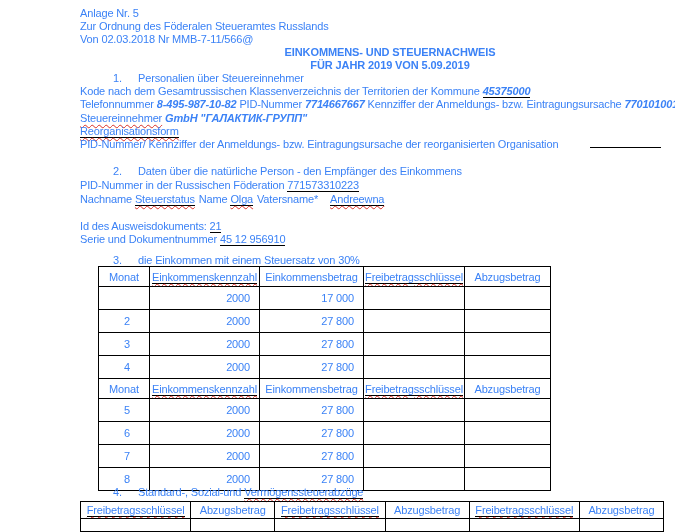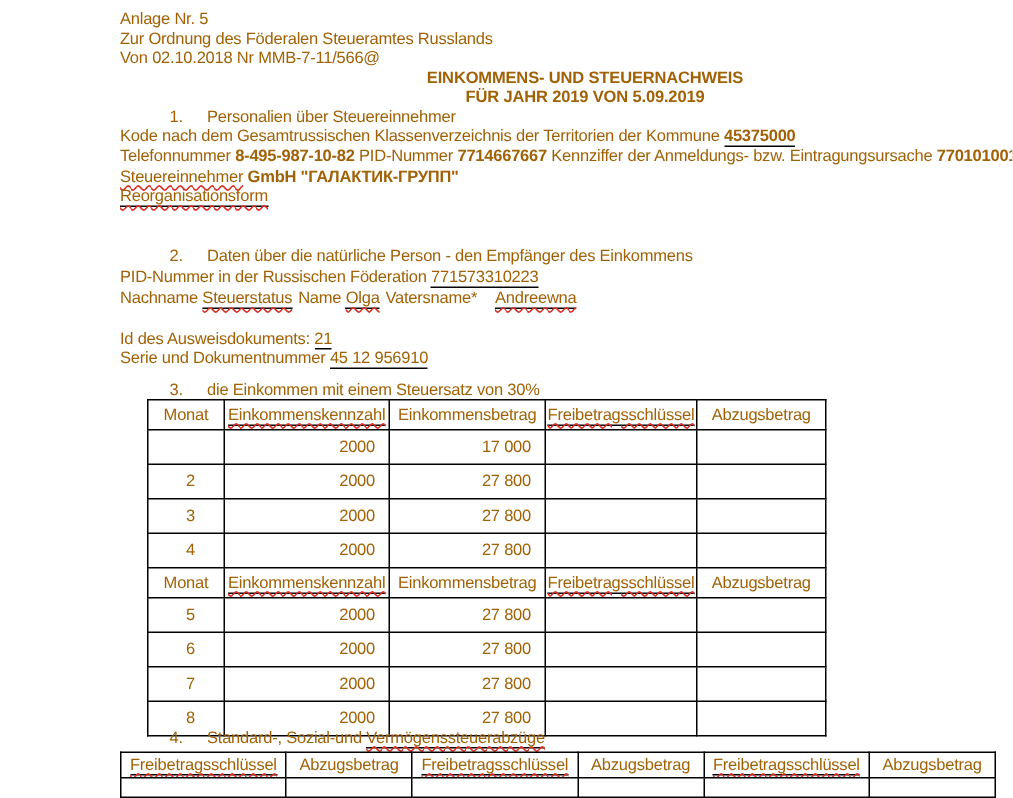--- a/index.html
+++ b/index.html
@@ -1,24 +1,24 @@
 <!DOCTYPE html>
 <html><head>
 <meta charset="utf-8">
 <style>
   html,body { margin:0; padding:0; background:#fff; }
   .page {
     position:relative; width:675px; height:532px; background:#ffffff;
-    font-family:"Liberation Sans", sans-serif; color:#a16207; overflow:hidden;
+    font-family:"Liberation Sans", sans-serif; color:#3b82f6; overflow:hidden;
   }
   .ln { position:absolute; left:80px; font-size:11px; line-height:13px; white-space:nowrap; letter-spacing:-0.15px; }
   .hd { position:absolute; left:113px; font-size:11px; line-height:13px; white-space:nowrap; letter-spacing:-0.15px; }
   .hd .hnum { display:inline-block; width:25px; }
   .title { position:absolute; left:105px; width:570px; text-align:center; font-weight:bold; font-size:11px; line-height:13px; letter-spacing:-0.1px; }
-  .bi { font-weight:bold; }
+  .bi { font-weight:bold; font-style:italic; }
   .u  { border-bottom:1px solid #000; }
   .sp { text-decoration-line:underline; text-decoration-style:wavy; text-decoration-color:#d93025; text-decoration-thickness:1px; text-underline-offset:2px; }
   .gap  { margin-left:1px; }
   .gap2 { margin-left:9px; }
   .fill-line { position:absolute; left:510px; top:9px; width:71px; border-bottom:1px solid #000; }
 
   table { border-collapse:collapse; position:absolute; table-layout:fixed; }
   td { border:1px solid #000; font-size:11px; padding:0 1px; overflow:hidden; letter-spacing:-0.15px; }
   .t1 { left:98px; top:266px; width:452px; }
   .t1 tr.hrow td { height:19px; text-align:center; }
@@ -29,21 +29,21 @@
   .t2 tr.hrow td { height:16px; text-align:center; }
   .t2 tr.drow td { height:12px; }
 </style>
 </head>
 <body>
 
 <div class="page">
 
   <div class="ln" style="top:7px">Anlage Nr. 5</div>
   <div class="ln" style="top:20px">Zur Ordnung des Föderalen Steueramtes Russlands</div>
-  <div class="ln" style="top:33px">Von 02.10.2018 Nr MMB-7-11/566@</div>
+  <div class="ln" style="top:33px">Von 02.03.2018 Nr MMB-7-11/566@</div>
 
   <div class="title" style="top:46px">EINKOMMENS- UND STEUERNACHWEIS</div>
   <div class="title" style="top:59px">FÜR JAHR 2019 VON 5.09.2019</div>
 
   <div class="hd" style="top:72px">
     <span class="hnum">1.</span><span>Personalien über Steuereinnehmer</span>
   </div>
   <div class="ln" style="top:85px">
     <span>Kode nach dem Gesamtrussischen Klassenverzeichnis der Territorien der Kommune</span>
     <span class="bi u">45375000</span>
@@ -55,20 +55,24 @@
     <span class="bi">7714667667</span>
     <span>Kennziffer der Anmeldungs- bzw. Eintragungsursache</span>
     <span class="bi">770101001</span>
   </div>
   <div class="ln" style="top:112px">
     <span class="sp">Steuereinnehmer</span>
     <span class="bi">GmbH "ГАЛАКТИК-ГРУПП"</span>
   </div>
   <div class="ln" style="top:125px">
     <span class="sp u">Reorganisationsform</span>
+  </div>
+  <div class="ln" style="top:138px">
+    <span>PID-Nummer/ Kennziffer der Anmeldungs- bzw. Eintragungsursache der reorganisierten Organisation</span>
+    <span class="fill-line"></span>
   </div>
 
   <div class="hd" style="top:165px">
     <span class="hnum">2.</span><span>Daten über die natürliche Person - den Empfänger des Einkommens</span>
   </div>
   <div class="ln" style="top:179px">
     <span>PID-Nummer in der Russischen Föderation</span>
     <span class="u">771573310223</span>
   </div>
   <div class="ln" style="top:193px">

